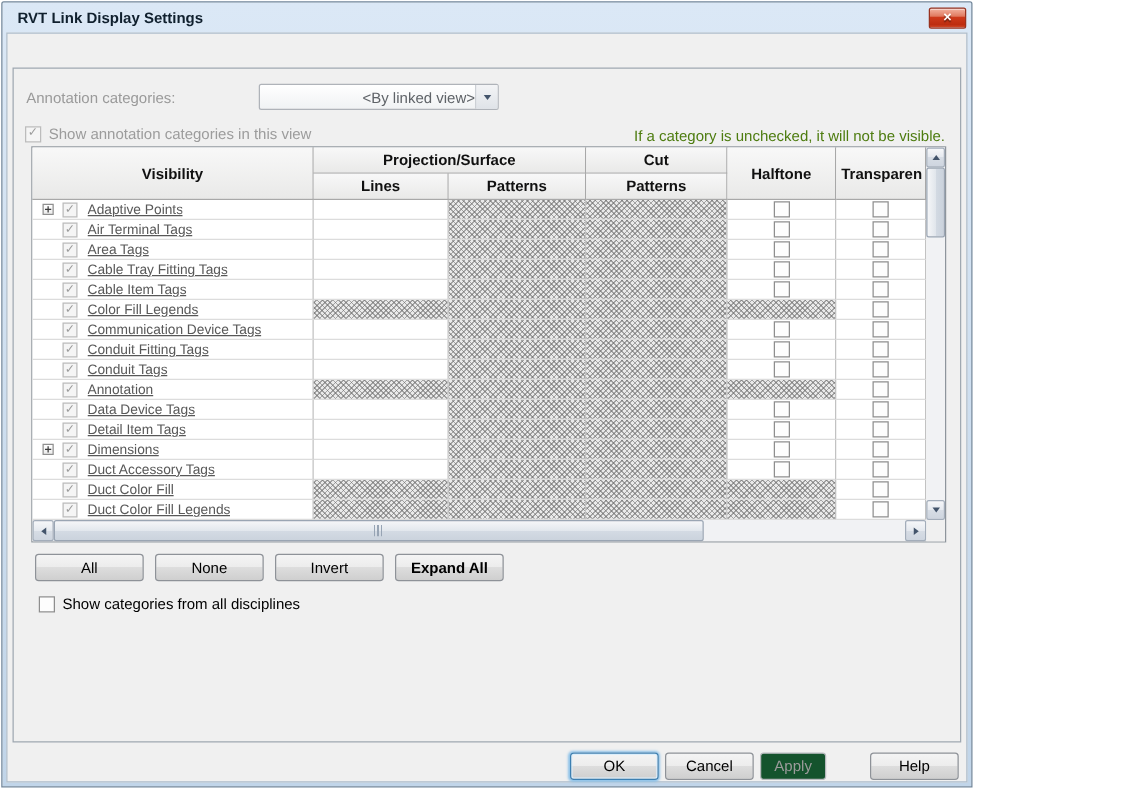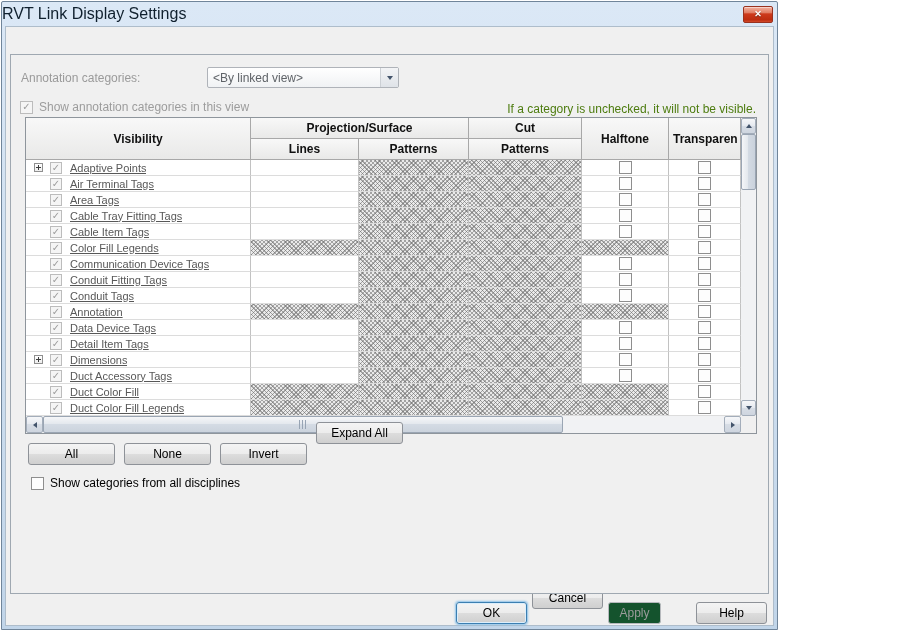--- a/index.html
+++ b/index.html
@@ -3,41 +3,41 @@
 <meta charset="utf-8">
 <style>
   * { margin:0; padding:0; box-sizing:border-box; }
   body { font-family:"Liberation Sans", sans-serif; }
   .screen { position:relative; width:900px; height:632px; background:#ffffff; overflow:hidden; }
 
   
   .dialog { position:absolute; left:1px; top:1px; width:777px; height:629px;
             background:linear-gradient(#dbe8f6,#c1d5e9); border:1px solid #70859a; border-radius:2px 2px 0 0; }
   .titlebar { position:relative; height:24px; display:flex; align-items:center; }
-  .title { font-size:16px; font-weight:normal; color:#10202e; padding-left:0; }
+  .title { font-size:12px; font-weight:bold; color:#10202e; padding-left:12px; }
   .close-btn { position:absolute; top:4px; right:4px; width:30px; height:17px; border:1px solid #99321f; border-radius:2px;
                background:linear-gradient(#f3b2a0,#e07a60 40%,#ce3a1c 45%,#bd2d10 85%,#d24a2a);
                display:flex; align-items:center; justify-content:center;
                box-shadow:inset 0 1px 0 rgba(255,255,255,.45); cursor:default; }
   .close-x { color:#fff; font-size:9px; font-weight:bold; line-height:1; text-shadow:0 1px 1px rgba(0,0,0,.45); }
   .dbody { position:absolute; left:3px; right:3px; top:24px; bottom:3px; background:#f0f0f0; border:1px solid #aebdcb; }
 
   
   .tabs { position:absolute; left:4px; top:8px; height:19px; display:flex; z-index:2; }
   .tab { height:19px; display:flex; align-items:center; padding:0 7px; font-size:12px; color:#1e1e1e;
          background:linear-gradient(#f3f3f3,#e6e6e6 60%,#d9d9d9); border:1px solid #8e8e8e; border-bottom:none;
          border-radius:2px 2px 0 0; margin-right:-1px; }
   .tab.active { position:relative; top:-3px; height:23px; background:#f0f0f0; z-index:3;
                 box-shadow:inset 0 1px 0 #fbfbfb; }
   .pane { position:absolute; left:4px; right:4px; top:27px; height:540px; border:1px solid #9fa8b1; background:#f0f0f0; z-index:1; }
 
   
   .lbl-anno { position:absolute; left:10px; top:16px; font-size:12px; color:#9a9a9a; }
   .combo { position:absolute; left:196px; top:12px; width:192px; height:21px; border:1px solid #afb3b9; border-radius:2px;
-           background:linear-gradient(#ffffff,#f0f2f4); display:flex; align-items:center; }
+           background:linear-gradient(#ffffff,#f0f2f4); display:flex; align-items:center;text-align:right; }
   .combo-val { flex:1; font-size:12px; color:#5f6368; padding-left:5px; white-space:nowrap; overflow:hidden; }
   .combo-btn { width:18px; height:100%; display:flex; align-items:center; justify-content:center;
                background:linear-gradient(#f3f4f6,#dfe3e8); border-left:1px solid #ccd0d5; }
   .chk-row { display:flex; align-items:center; gap:6px; }
   .show-anno { position:absolute; left:9px; top:45px; }
   .show-anno .chk-label { font-size:12px; color:#9c9c9c; }
   .hint { position:absolute; right:12px; top:47px; font-size:12px; color:#4d7c0f; }
 
   
   .cb { width:13px; height:13px; border:1px solid #8e8e8e; background:#fdfdfd; display:inline-flex; flex:none;
@@ -100,25 +100,25 @@
   .tri-left  { border-top:3px solid transparent; border-bottom:3px solid transparent; border-right:4px solid #43546b; }
   .tri-right { border-top:3px solid transparent; border-bottom:3px solid transparent; border-left:4px solid #43546b; }
 
   
   .win-btn { position:absolute; height:22px; font-family:inherit; font-size:12px; color:#000;
              border:1px solid #8e9298; border-radius:3px;
              background:linear-gradient(#f4f4f4,#ececec 50%,#dddddd 50%,#cfcfcf); }
   .btn-all    { left:17px;  top:388px; width:87px; }
   .btn-none   { left:113px; top:388px; width:87px; }
   .btn-invert { left:209px; top:388px; width:87px; }
-  .btn-expand { left:305px; top:367px; width:87px; }
+  .btn-expand { left:305px; top:388px; width:87px;font-weight:bold; }
   .disciplines { position:absolute; left:20px; top:421px; }
   .disciplines .chk-label { font-size:12px; color:#000; }
   .btn-ok     { left:450px; top:575px; width:71px; border-color:#3c7fb1; box-shadow:0 0 2px 1px #8cc1e8, inset 0 0 0 1px #dceefb; }
-  .btn-cancel { left:526px; top:560px; width:71px; }
+  .btn-cancel { left:526px; top:575px; width:71px; }
   .btn-apply  { left:602px; top:575px; width:53px; background:#14532d; border-color:#b6b9bd; color:#9b9b9b; }
   .btn-help   { left:690px; top:575px; width:71px; }
 </style>
 </head>
 <body>
 
 <div class="screen">
   <div class="dialog">
 
     <div class="titlebar">

